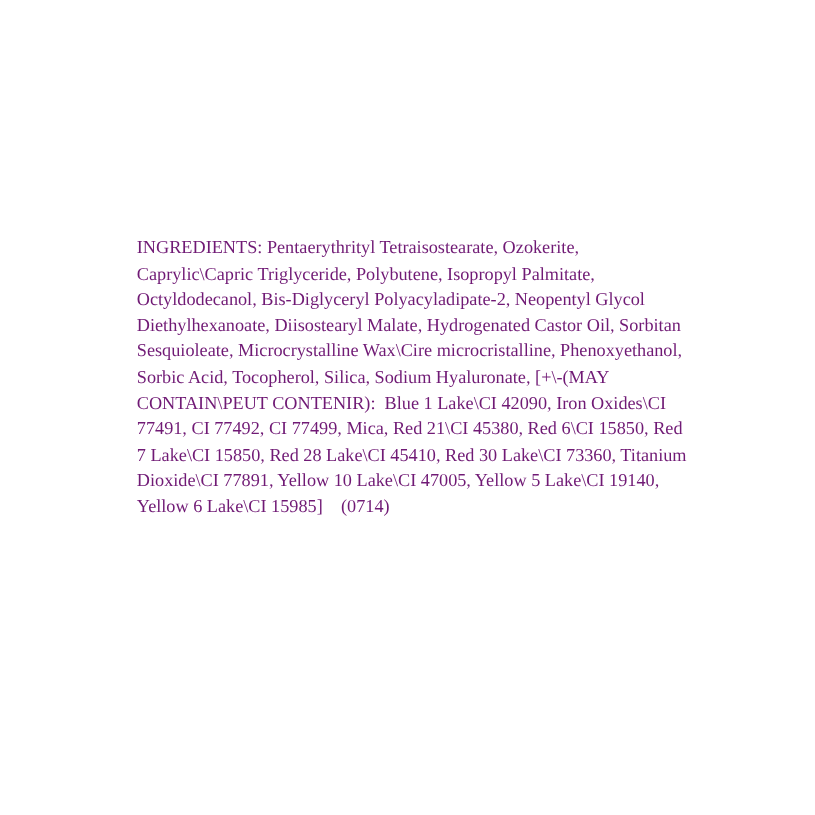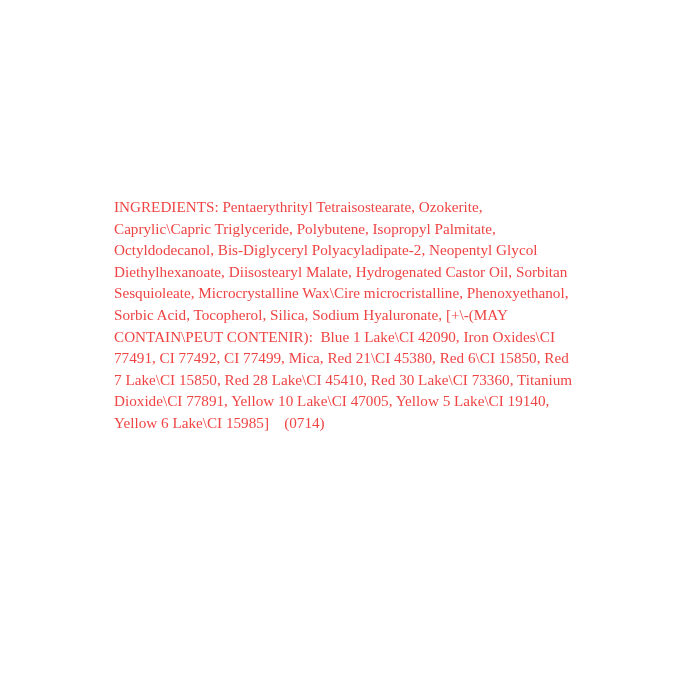--- a/index.html
+++ b/index.html
@@ -23,21 +23,21 @@
     position: absolute;
     left: 114px;
     top: 196px;
     width: 462px;
   }
   .ingredients-text {
     margin: 0;
     font-family: "Liberation Serif", serif;
     font-size: 15.2px;
     line-height: 21.6px;
-    color: #ef4444;
+    color: #701a75;
     text-align: left;
     white-space: pre-wrap;
     word-break: normal;
   }
 </style>
 </head>
 <body>
 
 <div class="page">
   <div class="ingredients-block">

